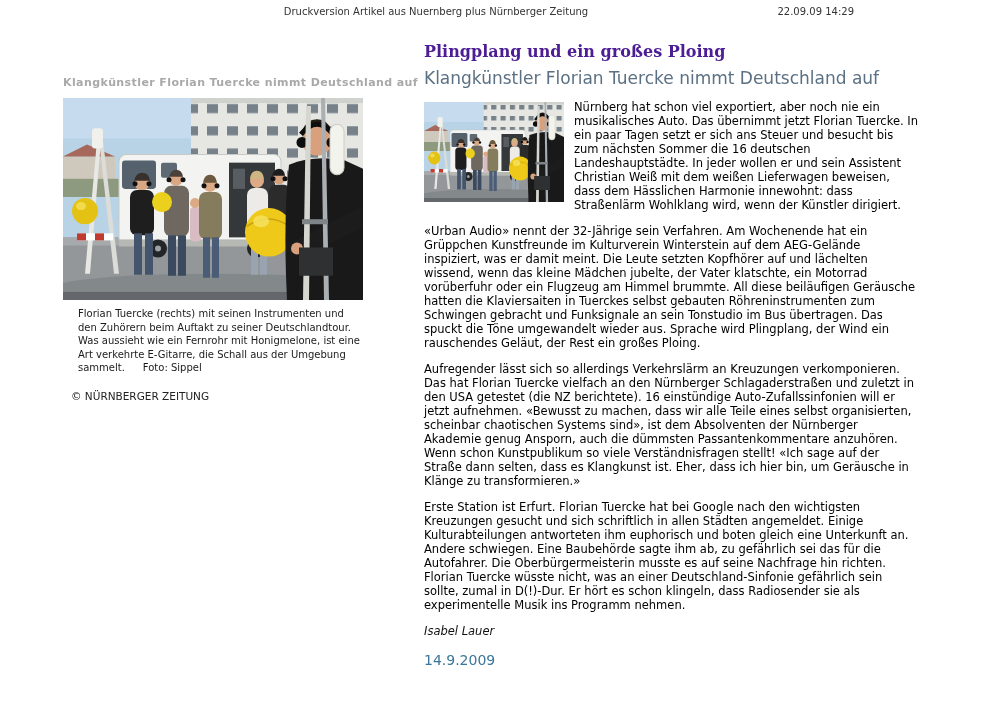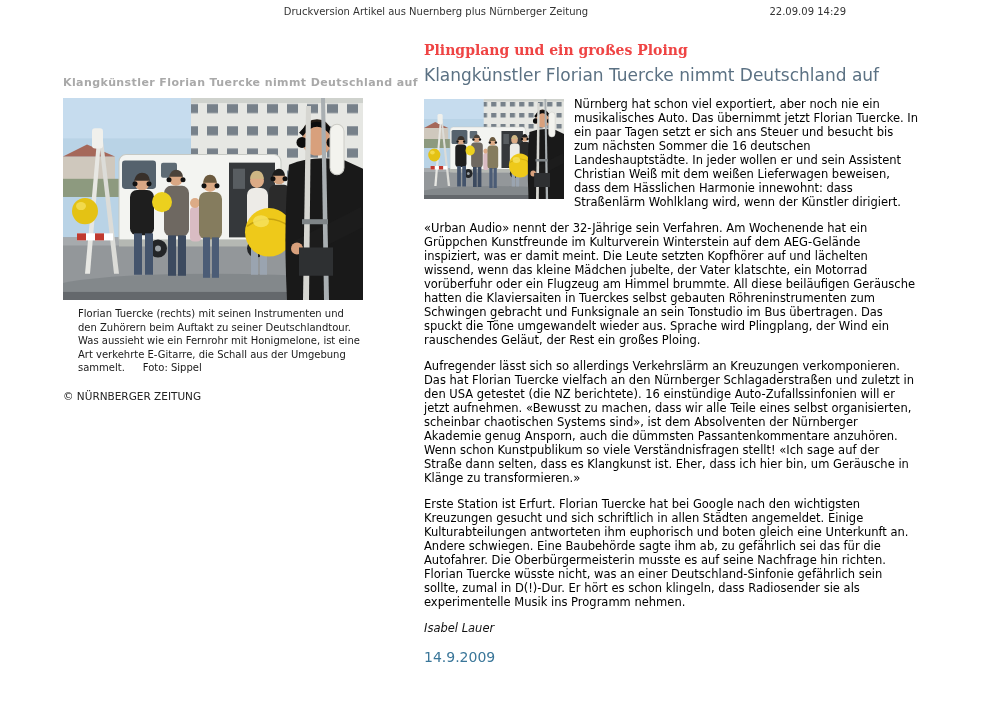--- a/index.html
+++ b/index.html
@@ -5,33 +5,33 @@
   * { margin:0; padding:0; box-sizing:border-box; }
   html,body { background:#ffffff; }
   body {
     width:1000px; height:707px; position:relative; overflow:hidden;
     font-family:"DejaVu Sans","Liberation Sans",sans-serif;
     color:#111;
   }
   
   .print-header { position:absolute; top:6px; left:0; width:872px; height:18px; font-size:10px; color:#333; }
   .print-header .title { position:absolute; left:0; width:100%; text-align:center; }
-  .print-header .datetime { position:absolute; right:26px; top:0; }
+  .print-header .datetime { position:absolute; right:18px; top:0; }
 
   
   .left-col { position:absolute; left:63px; top:76px; width:302px; }
   .left-heading { font-size:11px; font-weight:bold; color:#a9a9a9; letter-spacing:.4px; white-space:nowrap; }
   .photo-main { margin-top:9px; display:block; }
   .caption { margin-top:7px; font-size:10px; line-height:13.5px; color:#1a1a1a;margin-left:15px; }
   .caption .credit { display:inline-block; margin-left:18px; }
-  .copyright { margin-top:15px; font-size:10.5px; color:#222; }
+  .copyright { margin-top:15px; font-size:10.5px; color:#222;margin-left:8px; }
 
   
   .article { position:absolute; left:424px; top:42px; width:494px; }
-  .kicker { font-family:"DejaVu Serif","Liberation Serif",serif; font-size:14px; font-weight:bold; color:#ef4444; }
+  .kicker { font-family:"DejaVu Serif","Liberation Serif",serif; font-size:16px; font-weight:bold; color:#4c1d95; }
   .headline { margin-top:7px; font-size:17px; color:#5b7183; font-weight:normal; }
   .body-text { margin-top:12px; font-size:11.5px; line-height:14px; color:#000; }
   .body-text p { margin-bottom:12px; }
   .photo-thumb { float:left; margin:2px 10px 4px 0; display:block; }
   .tour-note { font-style:italic; font-size:11.5px; margin-top:4px; margin-bottom:16px; }
   .tour-note a { color:#7e7e7e; font-style:italic; text-decoration:underline; cursor:pointer; }
   .author { font-style:italic; font-size:11.5px; margin-bottom:14px;margin-top:12px; }
   .pub-date { font-size:14px; color:#3a7699; margin-bottom:20px; }
   .clear { clear:both; }
 </style>

